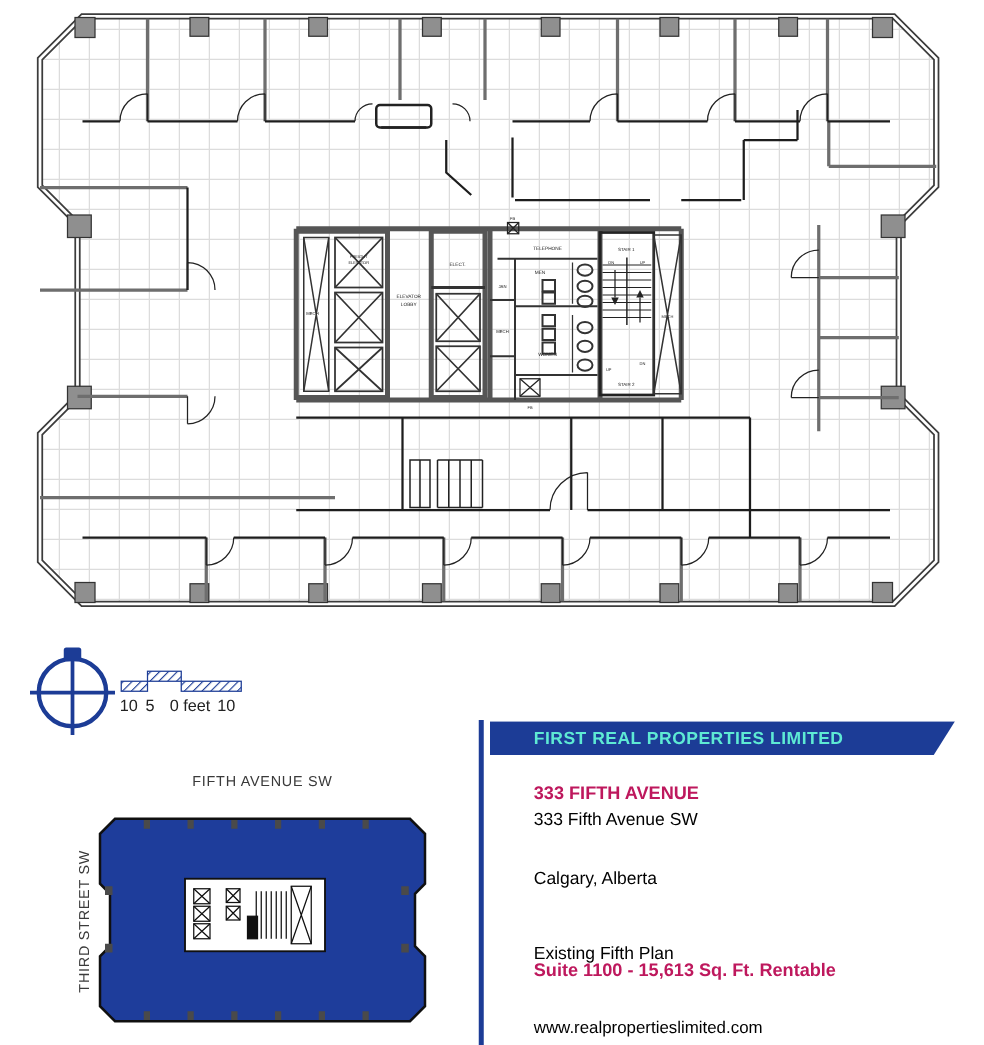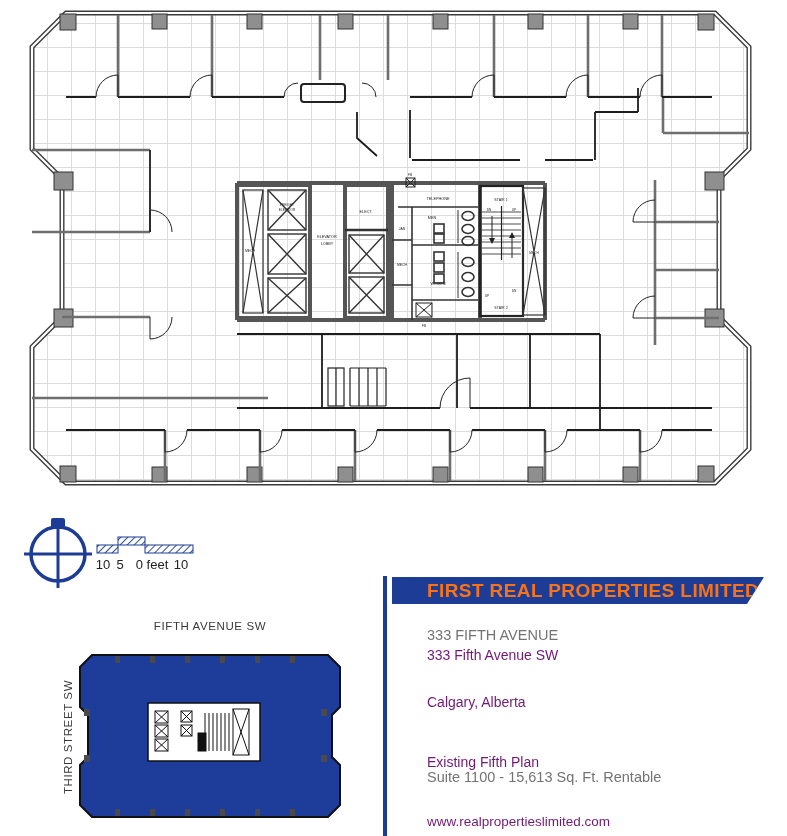--- a/index.html
+++ b/index.html
@@ -3,24 +3,24 @@
 <meta charset="utf-8">
 <style>
   html,body{margin:0;padding:0;background:#fff;}
   body{width:787px;height:836px;position:relative;font-family:"Liberation Sans",sans-serif;overflow:hidden;}
   .abs{position:absolute;}
   svg text{font-family:"Liberation Sans",sans-serif;fill:#222;}
   
   #tb-line{left:383px;top:576px;width:4px;height:260px;background:#1c3c96;}
   #tb-header{left:392px;top:577px;width:372px;height:27px;background:#1c3c96;
              clip-path:polygon(0 0,100% 0,calc(100% - 17px) 100%,0 100%);}
-  #tb-header span{display:block;color:#f97316;font-weight:bold;font-size:19px;line-height:27px;
+  #tb-header span{display:block;color:#5eead4;font-weight:bold;font-size:14px;line-height:27px;
                   padding-left:35px;letter-spacing:.4px;}
-  .tb-text{left:427px;color:#701a75;font-size:14px;line-height:19px;}
-  .tb-bold{font-weight:normal;color:#737373;font-size:14.5px;}
+  .tb-text{left:427px;color:#000000;font-size:14px;line-height:19px;}
+  .tb-bold{font-weight:bold;color:#be185d;font-size:14.5px;}
   #street-top{left:150px;top:620px;width:120px;text-align:center;font-size:11.5px;
               color:#3a3a3a;letter-spacing:.6px;white-space:nowrap;}
   #street-left{left:68px;top:737px;transform:translate(-50%,-50%) rotate(-90deg);
                font-size:11.5px;color:#3a3a3a;letter-spacing:.6px;white-space:nowrap;}
 </style>
 </head>
 <body>
 
 <svg class="abs" style="left:0;top:0" width="787" height="505" viewBox="0 0 787 505">
   <defs>

